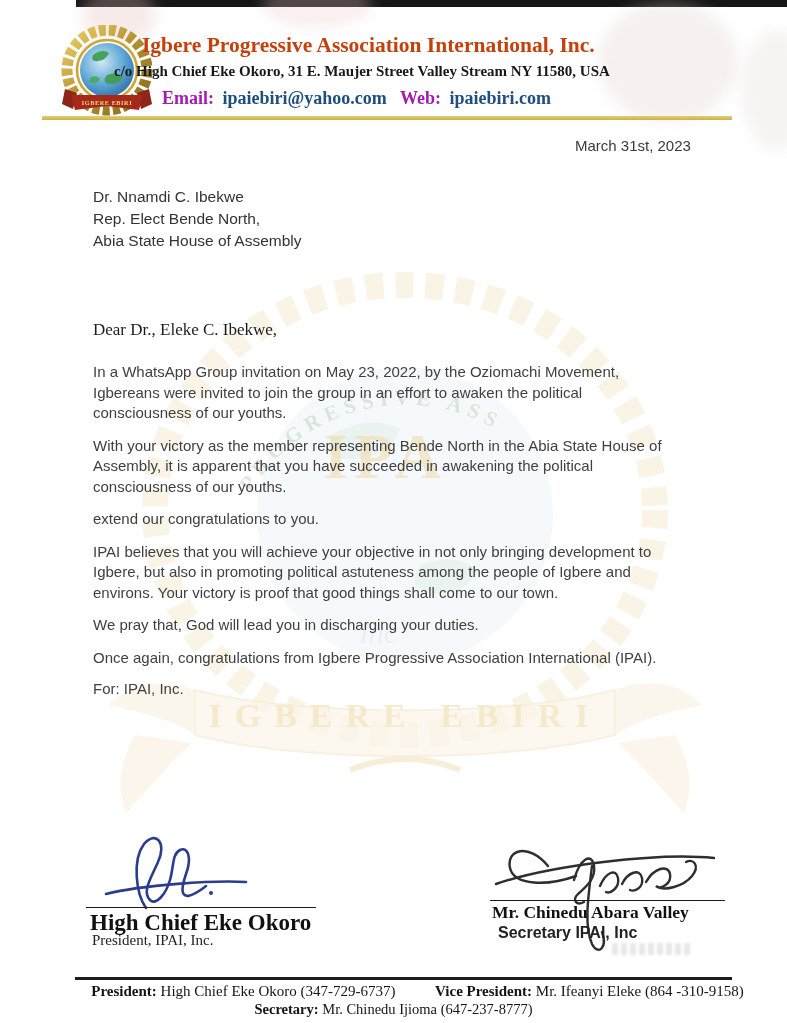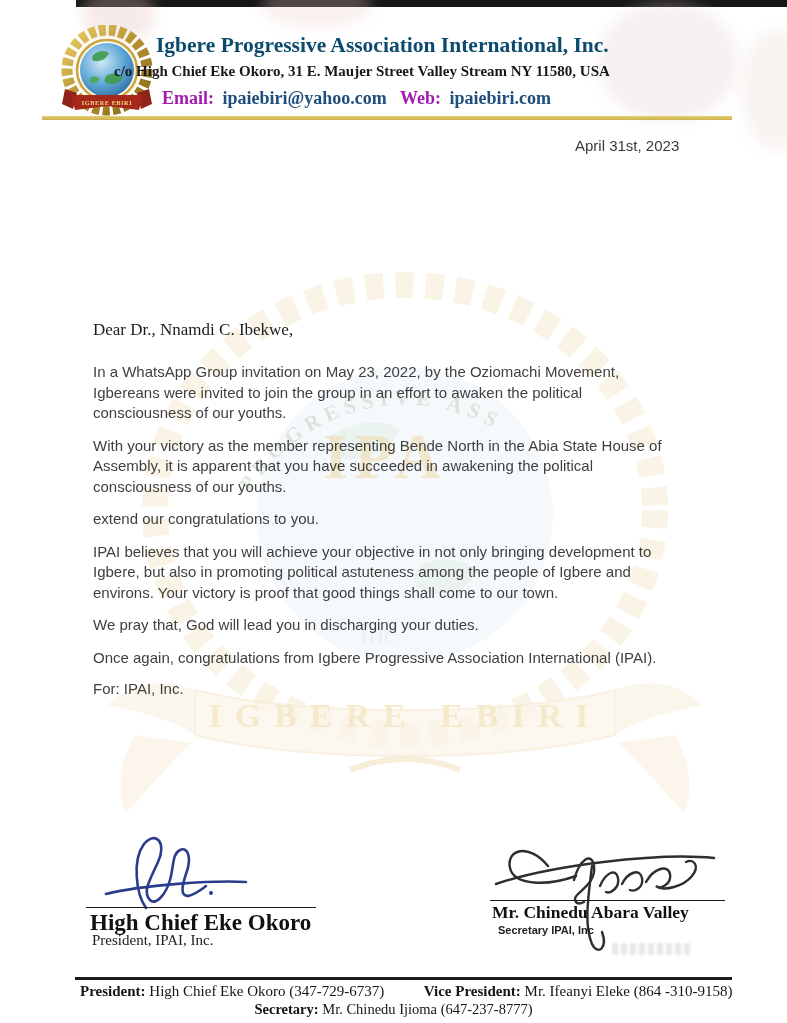--- a/index.html
+++ b/index.html
@@ -9,21 +9,21 @@
   .top-bar{position:absolute;top:0;left:76px;right:0;height:7px;background:#161616;}
   .blob{position:absolute;border-radius:50%;filter:blur(7px);pointer-events:none;}
   .blob.b1{left:82px;top:-14px;width:74px;height:58px;background:rgba(228,190,186,.30);}
   .blob.b2{left:262px;top:-18px;width:110px;height:46px;background:rgba(232,200,196,.28);}
   .blob.b3{left:598px;top:2px;width:140px;height:120px;background:rgba(226,210,205,.30);}
   .blob.b4{left:742px;top:30px;width:70px;height:120px;background:rgba(228,212,206,.28);}
 
   
   .logo{position:absolute;left:55px;top:25px;width:104px;height:96px;}
   .org-name{position:absolute;left:142px;top:33px;font-family:"Liberation Serif",serif;
-            font-weight:bold;font-size:21.5px;color:#0c4a6e;white-space:nowrap;margin-left:14px;}
+            font-weight:bold;font-size:21.5px;color:#c2410c;white-space:nowrap;}
   .co-address{position:absolute;left:114px;top:63px;font-family:"Liberation Serif",serif;
             font-weight:bold;font-size:15px;color:#181818;white-space:nowrap;}
   .contact{position:absolute;left:162px;top:88px;font-family:"Liberation Serif",serif;
             font-weight:bold;font-size:18px;white-space:nowrap;}
   .contact .lbl{color:#a21caf;}
   .contact .val{color:#1e4e7d;margin-right:9px;margin-left:4px;margin-top:44px;}
   .gold-rule{position:absolute;left:42px;top:116px;width:690px;height:4px;
              background:linear-gradient(#e4cf74,#cdb04a);}
 
   .date-line{position:absolute;left:575px;top:137px;font-size:15px;color:#3a3a3a;}
@@ -49,28 +49,28 @@
   .sig-right .scribble{left:0px;top:-12px;width:242px;height:132px;}
   .sig-rule{border:none;border-top:1.8px solid #1b1b1b;margin:0;}
   .sig-left .sig-rule{position:absolute;left:8px;top:77px;width:230px;}
   .sig-right .sig-rule{position:absolute;left:2px;top:62px;width:235px;}
   .sig-name{font-family:"Liberation Serif",serif;font-weight:bold;color:#111;}
   .sig-left .sig-name{position:absolute;left:12px;top:80px;font-size:23px;white-space:nowrap;}
   .sig-right .sig-name{position:absolute;left:4px;top:64px;font-size:17.5px;white-space:nowrap;}
   .sig-title-serif{position:absolute;left:14px;top:102px;font-family:"Liberation Serif",serif;
                    font-size:15px;color:#222;white-space:nowrap;}
   .sig-title-sans{position:absolute;left:10px;top:86px;font-family:"Liberation Sans",sans-serif;
-                  font-weight:bold;font-size:11px;color:#222;white-space:nowrap;text-align:right;}
+                  font-weight:bold;font-size:16px;color:#222;white-space:nowrap;text-align:right;}
   .cam-mark{position:absolute;left:612px;top:943px;width:80px;height:12px;opacity:.22;filter:blur(1px);
             background:repeating-linear-gradient(90deg,#999 0 6px,transparent 6px 9px);border-radius:2px;}
 
   
   .footer-rule{position:absolute;left:75px;top:977px;width:657px;height:2.6px;background:#1c1c1c;}
-  .footer-l1{position:absolute;left:0;top:983px;width:658px;box-sizing:border-box;padding-left:48px;
-             text-align:center;font-family:"Liberation Serif",serif;font-size:15px;color:#141414;white-space:nowrap;margin-left:32px;}
+  .footer-l1{position:absolute;left:0;top:983px;width:787px;box-sizing:border-box;padding-left:48px;
+             text-align:center;font-family:"Liberation Serif",serif;font-size:15px;color:#141414;white-space:nowrap;}
   .footer-l2{position:absolute;left:0;top:1001px;width:787px;text-align:center;
              font-family:"Liberation Serif",serif;font-size:14.5px;color:#141414;white-space:nowrap;}
   .footer-l1 b,.footer-l2 b{font-weight:bold;}
   .fgap{display:inline-block;width:32px;}
 </style>
 </head>
 <body>
 
 <div class="page">
 
@@ -130,25 +130,30 @@
   <div class="org-name">Igbere Progressive Association International, Inc.</div>
   <div class="co-address">c/o High Chief Eke Okoro, 31 E. Maujer Street Valley Stream NY 11580, USA</div>
   <div class="contact">
     <span class="lbl">Email:</span>
     <span class="val">ipaiebiri@yahoo.com</span>
     <span class="lbl">Web:</span>
     <span class="val">ipaiebiri.com</span>
   </div>
   <div class="gold-rule"></div>
 
-  <div class="date-line">April 31st, 2023</div>
-
+  <div class="date-line">March 31st, 2023</div>
+
+  <div class="recipient">
+    <div>Dr. Nnamdi C. Ibekwe</div>
+    <div>Rep. Elect Bende North,</div>
+    <div>Abia State House of Assembly</div>
+  </div>
 
   <div class="letter">
-    <div class="salutation">Dear Dr., Nnamdi C. Ibekwe,</div>
+    <div class="salutation">Dear Dr., Eleke C. Ibekwe,</div>
     <div class="para">
       <div class="tl">In a WhatsApp Group invitation on May 23, 2022, by the Oziomachi Movement,</div>
       <div class="tl">Igbereans were invited to join the group in an effort to awaken the political</div>
       <div class="tl">consciousness of our youths.</div>
     </div>
     <div class="para">
       <div class="tl">With your victory as the member representing Bende North in the Abia State House of</div>
       <div class="tl">Assembly, it is apparent that you have succeeded in awakening the political</div>
       <div class="tl">consciousness of our youths.</div>
     </div>

